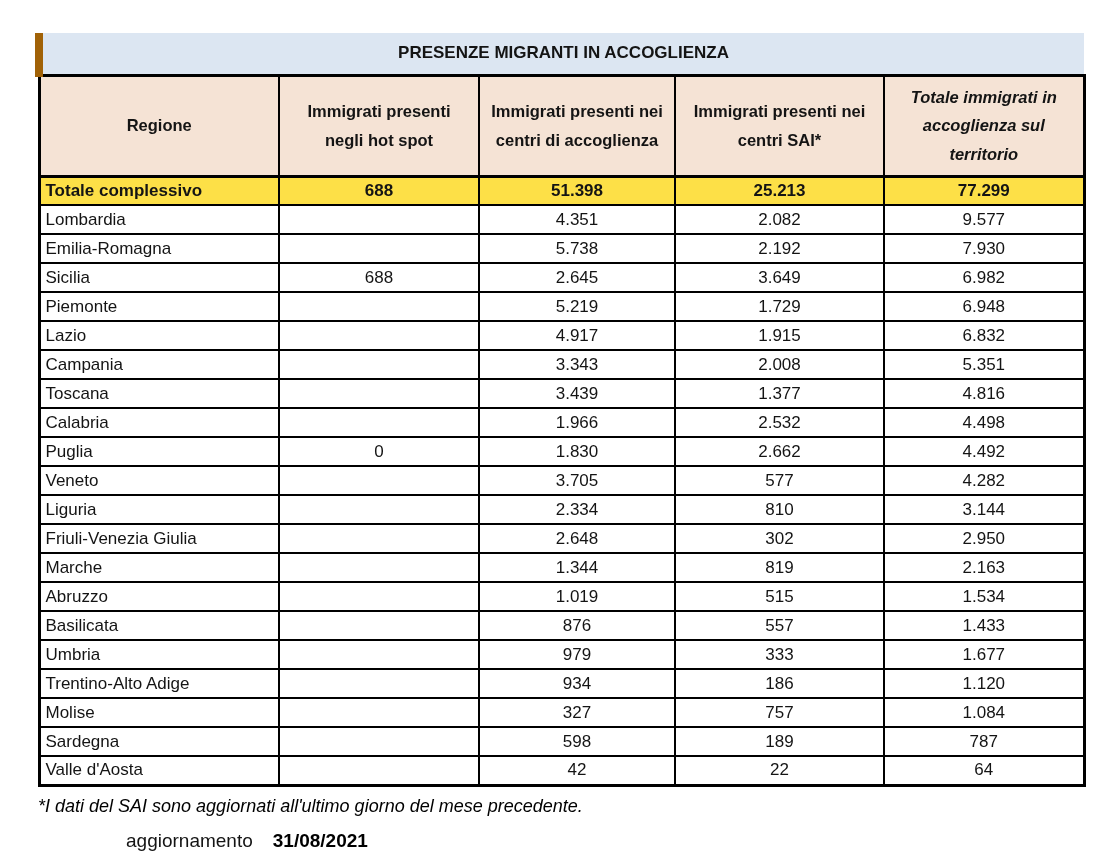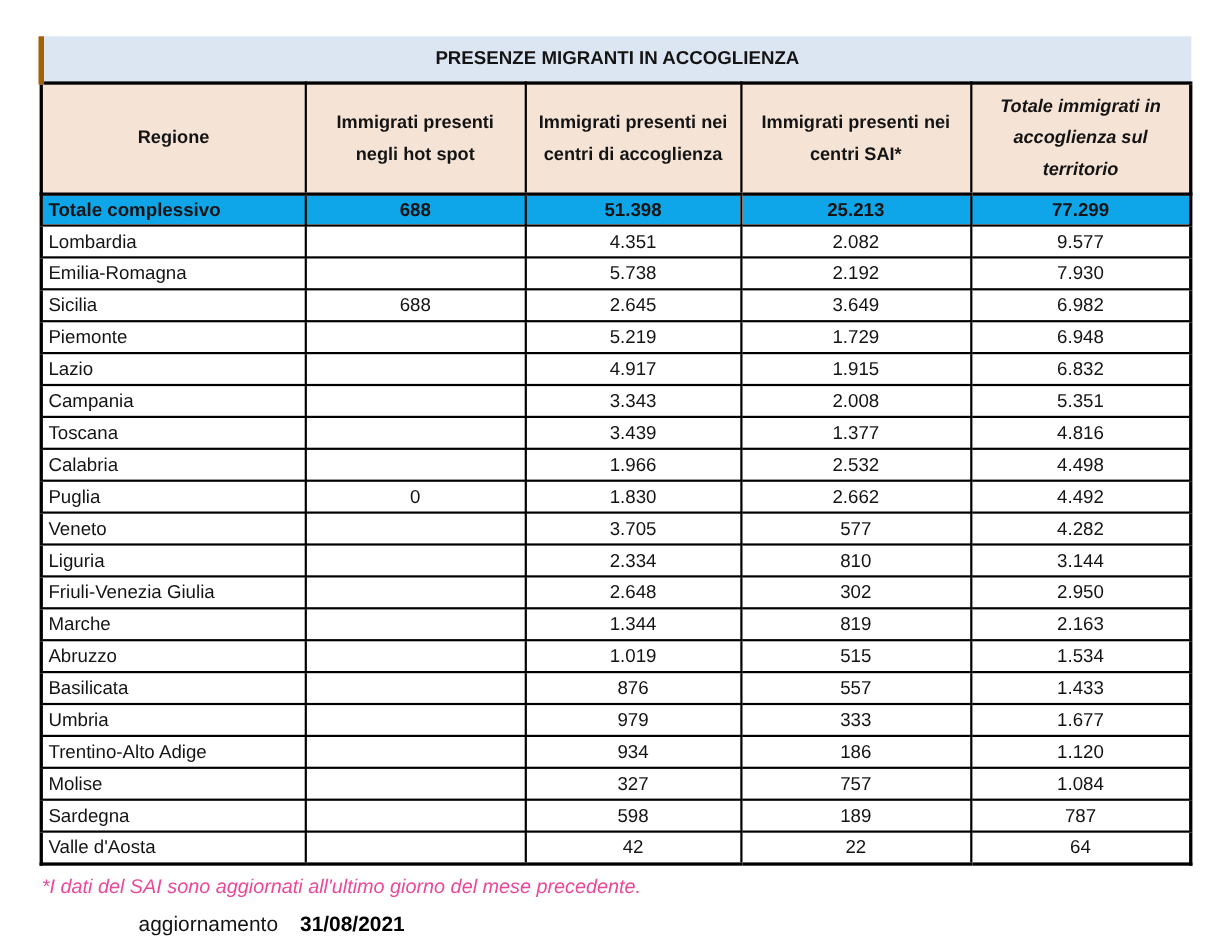--- a/index.html
+++ b/index.html
@@ -18,21 +18,21 @@
     width: 1045px;
     border-collapse: collapse;
     table-layout: fixed;
   }
 
   
   .title-cell {
     height: 42px;
     background: #dce6f2;
     border: none;
-    border-left: 5px solid #a16207;
+    border-left: 8px solid #a16207;
     border-bottom: 3px solid #000;
     text-align: center;
     vertical-align: middle;
     font-weight: bold;
     font-size: 17px;
   }
 
   
   .header-row th {
     height: 101px;
@@ -45,21 +45,21 @@
     font-weight: bold;
     font-size: 16.5px;
     line-height: 1.7;
     padding: 0 10px;
   }
   .header-row th:first-child { border-left: 3px solid #000; }
   .header-row th:last-child  { border-right: 3px solid #000; font-style: italic; }
 
   
   .total-row td {
-    background: #0ea5e9;
+    background: #fde047;
     font-weight: bold;
   }
 
   
   tbody td {
     height: 29px;
     border: 2px solid #000;
     font-size: 17px;
     text-align: center;
     vertical-align: middle;
@@ -72,21 +72,21 @@
   }
   tbody td:first-child { border-left: 3px solid #000; }
   tbody td:last-child  { border-right: 3px solid #000; }
   tbody tr:last-child td { border-bottom: 3px solid #000; }
 
   .footnote {
     position: absolute;
     left: 38px; top: 796px;
     font-style: italic;
     font-size: 18px;
-    color: #ec4899;
+    color: #000000;
     white-space: nowrap;
     text-align: right;
   }
   .update-line {
     position: absolute;
     left: 126px; top: 830px;
     font-size: 19px;
     white-space: nowrap;
   }
   .update-line .date {

